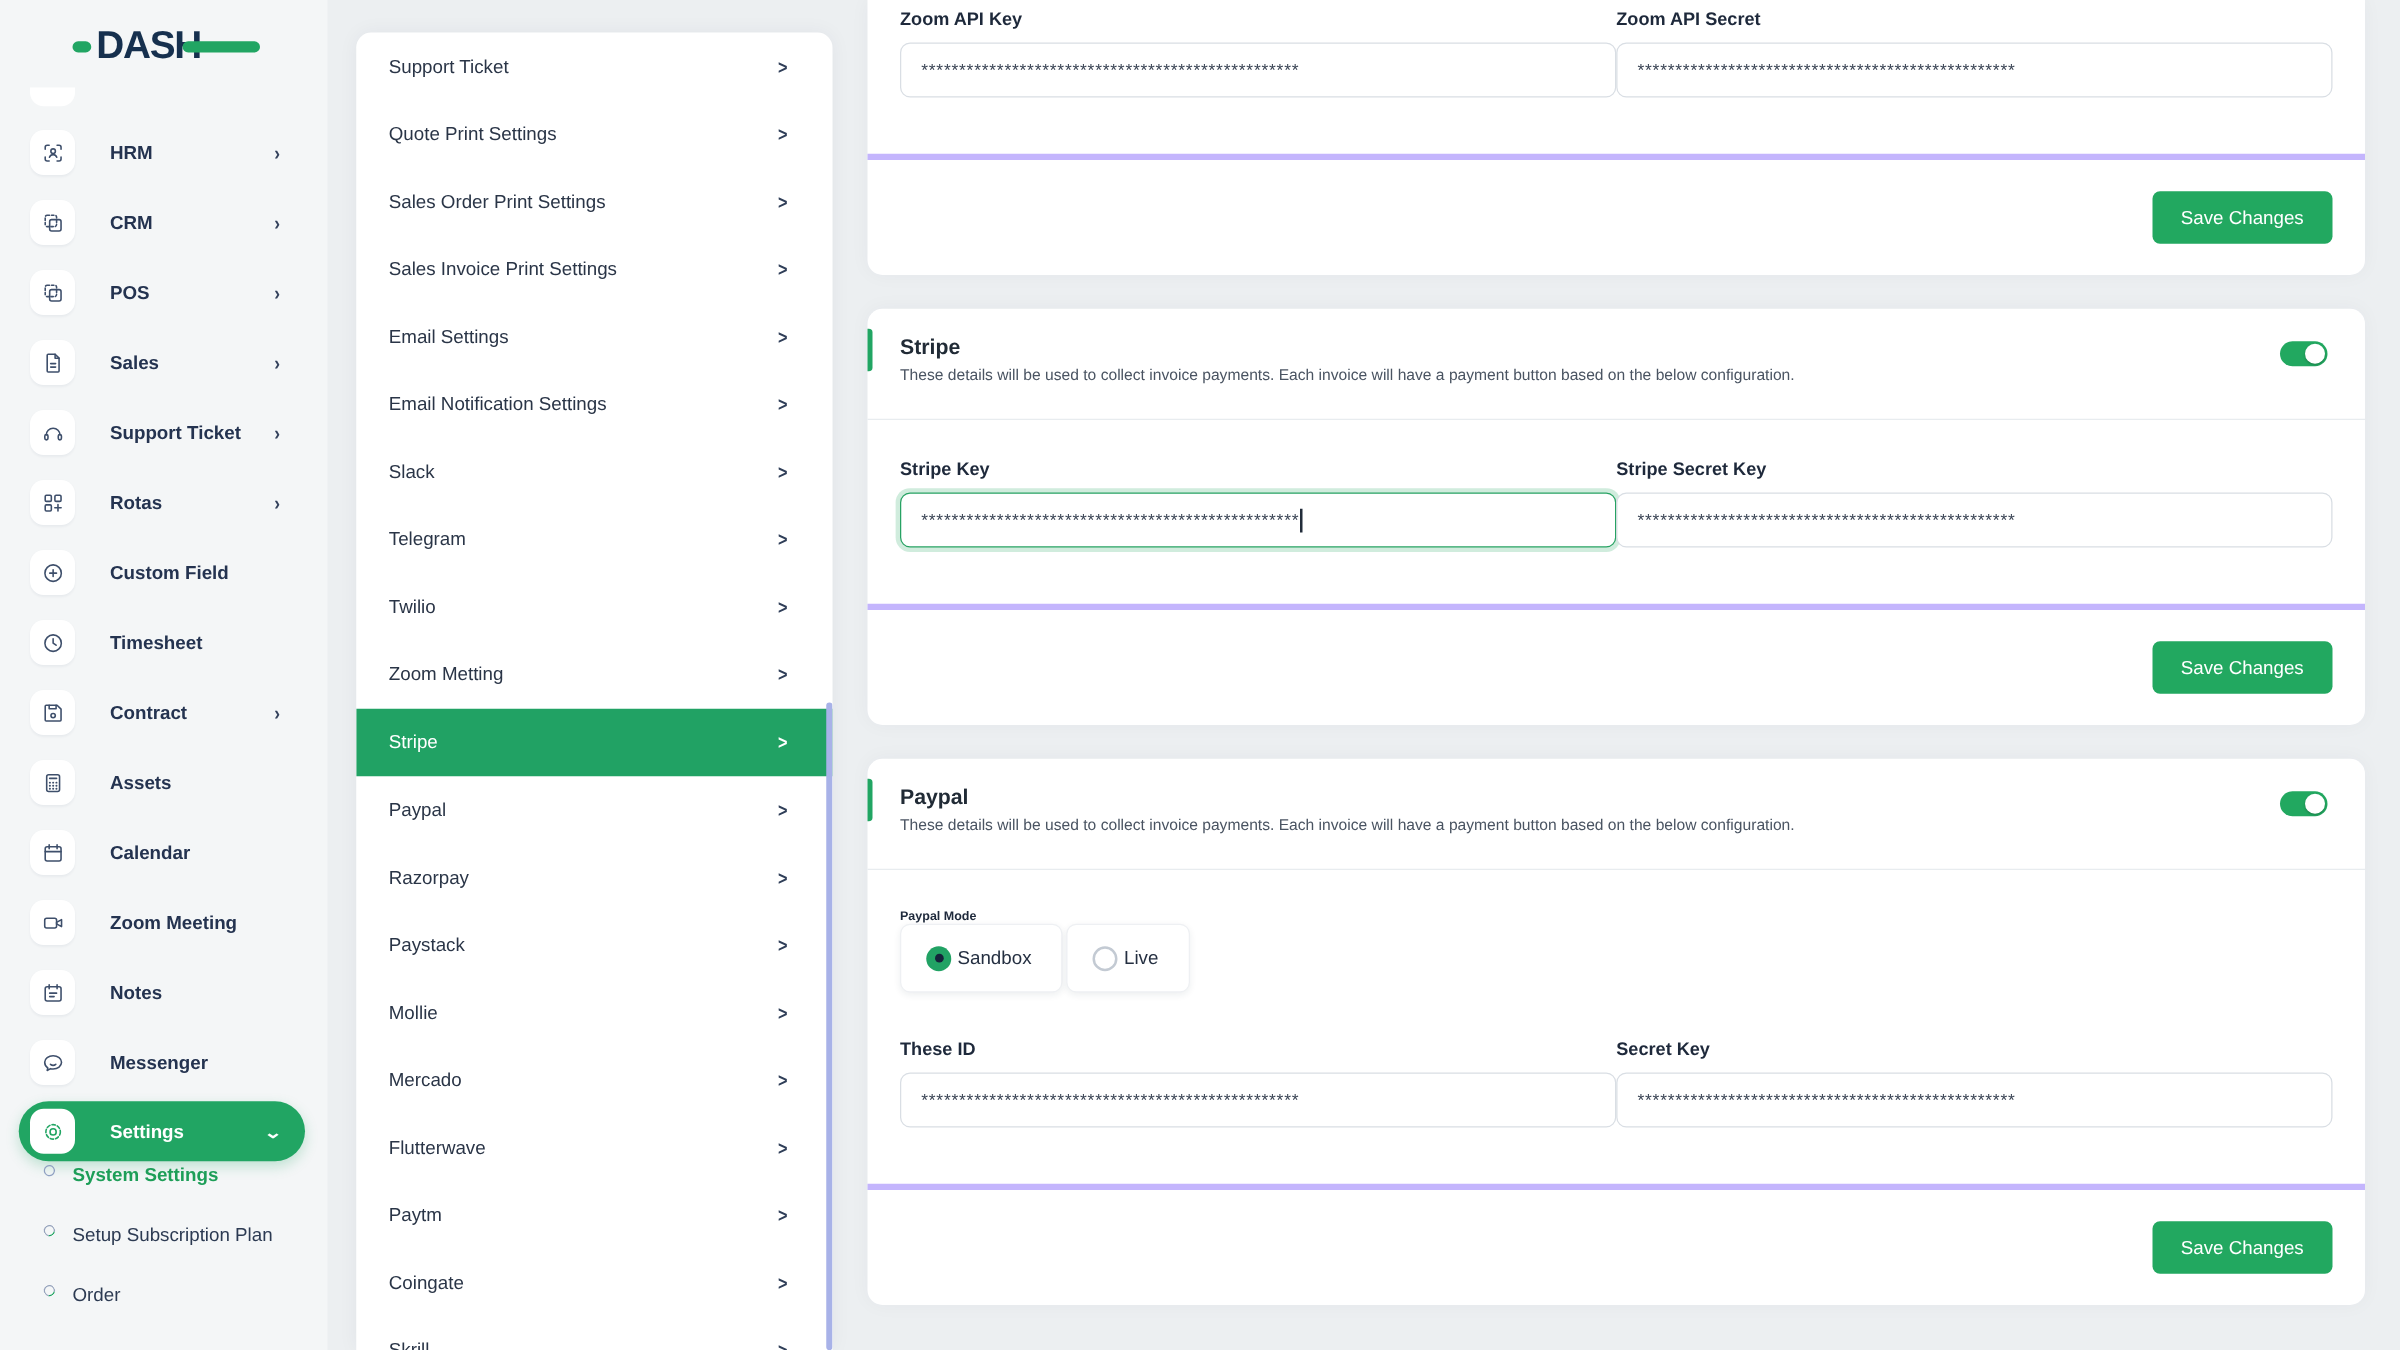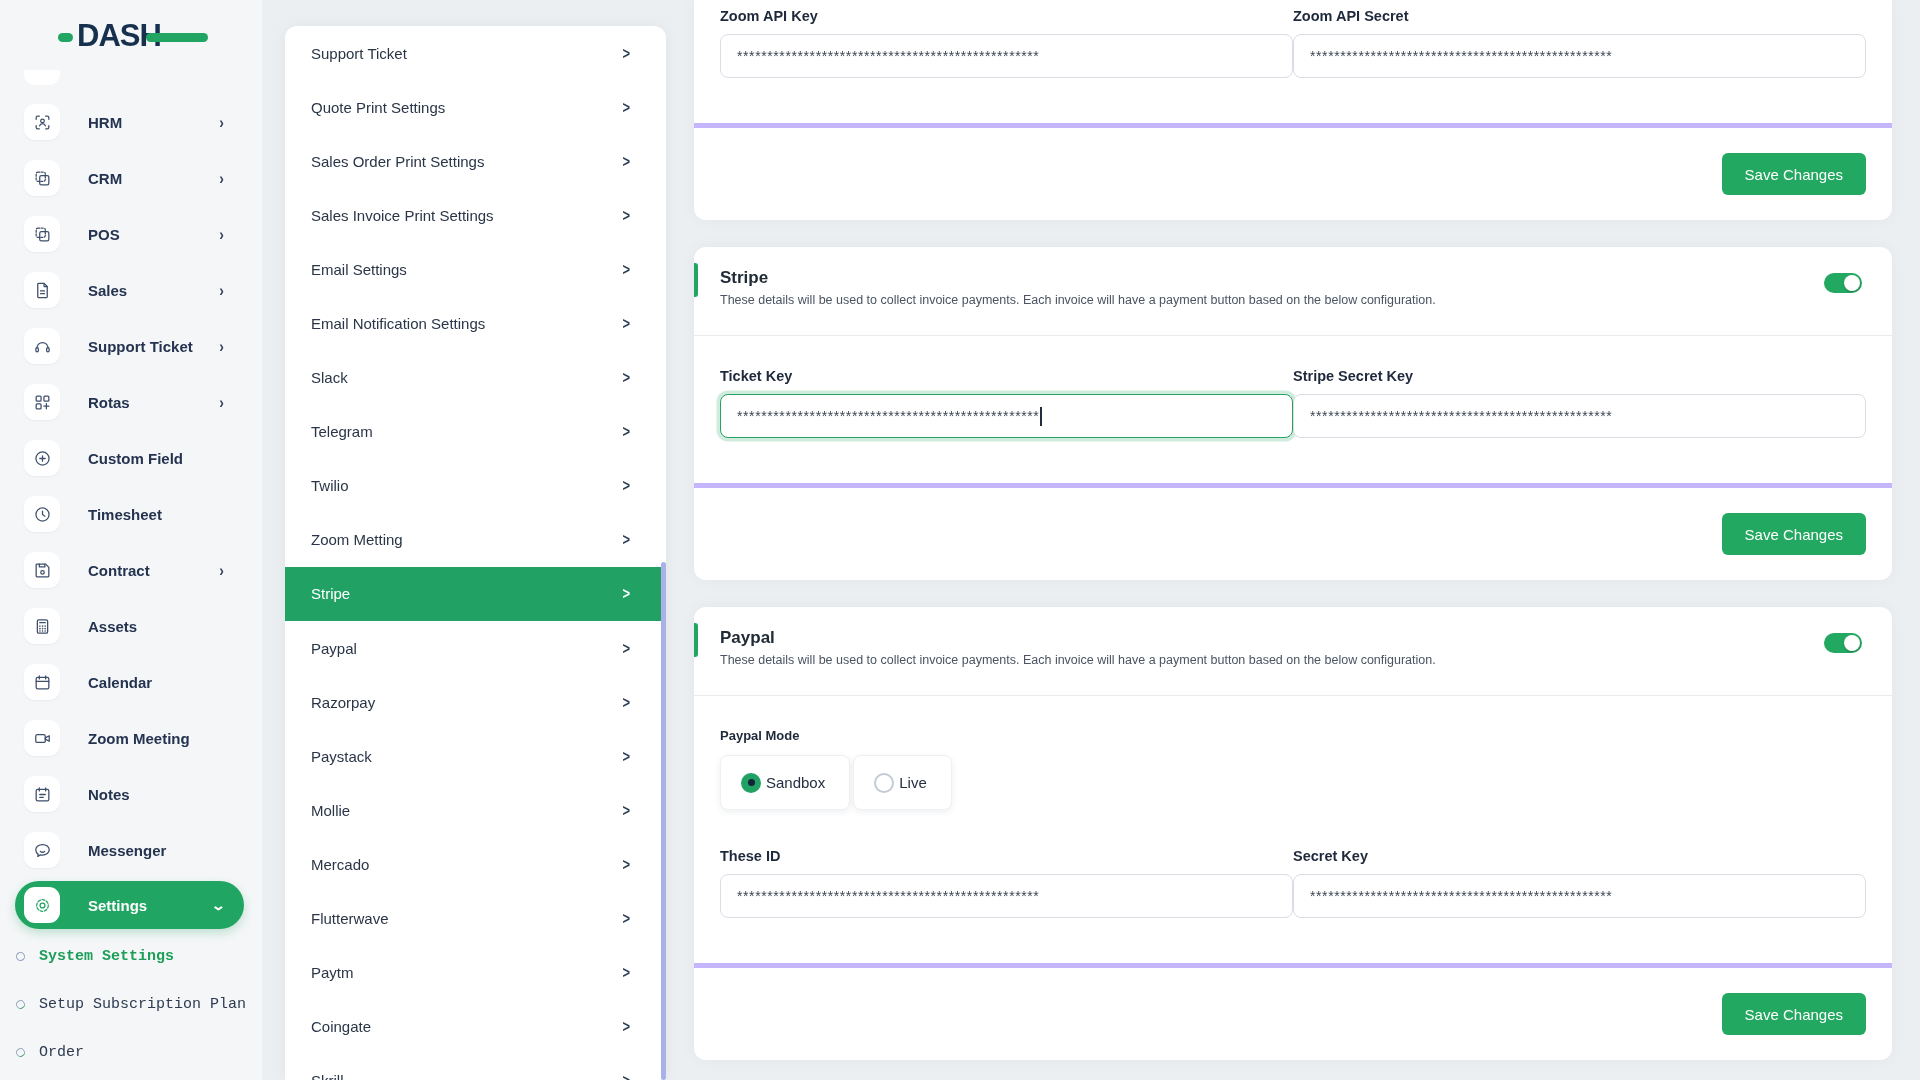--- a/index.html
+++ b/index.html
@@ -25,21 +25,21 @@
   .srow .lbl { margin-left:28px; font-size:15px; font-weight:600; color:#243350; }
   .srow .chev { position:absolute; right:38px; font-size:14px; font-weight:700; color:#33415c; transform:scaleY(1.15); }
   
   .pill { position:absolute; left:15px; top:881px; width:229px; height:48px; background:#21a563; border-radius:24px;
           display:flex; align-items:center; padding-left:9px; cursor:pointer; box-shadow:0 4px 10px rgba(33,165,99,.25); }
   .pill .tile { box-shadow:none; }
   .pill .tile svg { stroke:#21a563; }
   .pill .lbl { margin-left:28px; font-size:15px; font-weight:700; color:#ffffff; }
   .pill .chev { position:absolute; right:20px; color:#ffffff; font-size:13px; font-weight:700; transform:scaleX(1.4); }
   .subnav { position:absolute; left:0; top:932px; width:262px; }
-  .subrow { height:48px; display:flex; align-items:center; padding-left:16px; cursor:pointer;font-family:Liberation Mono, monospace; }
+  .subrow { height:48px; display:flex; align-items:flex-start; padding-left:35px; cursor:pointer; }
   .bullet { width:9px; height:9px; border-radius:50%; border:1.5px solid #96a3bc; border-bottom-color:#21a563; transform:rotate(-35deg); flex:0 0 auto; }
   .subrow .lbl { margin-left:14px; font-size:15px; font-weight:500; color:#2c3a52; }
   .subrow.active .lbl { color:#1d9e58; font-weight:700; }
   .subrow.active .bullet { border-color:#8fa0c2; }
   
   .panel { position:absolute; left:285px; top:26px; width:381px; height:1054px; background:#ffffff;
            border-radius:12px 12px 0 0; box-shadow:0 0 16px rgba(25,45,70,.05); overflow:hidden; }
   .panel ul { list-style:none; }
   .panel li { height:54.1px; display:flex; align-items:center; padding:0 36px 0 26px; font-size:15px; color:#2a3547; cursor:pointer; }
   .panel li .chev { margin-left:auto; font-size:13px; font-weight:700; color:#2f3e58; transform:scaleY(1.2); }
@@ -61,21 +61,21 @@
   .fields { display:grid; grid-template-columns:1fr 1fr; }
   .flabel { display:block; font-size:14.5px; font-weight:700; color:#1e293b; margin-bottom:10px; }
   .inputbox { height:44px; border:1px solid #d9dee4; border-radius:8px; background:#ffffff; padding:0 16px;
               font-size:14px; letter-spacing:.6px; color:#3c4656; display:flex; align-items:center; overflow:hidden; white-space:nowrap; cursor:text; }
   .inputbox.focused { border-color:#27a263; box-shadow:0 0 0 3.5px rgba(39,169,98,.22); }
   .caret { display:inline-block; width:1.5px; height:19px; background:#222c3a; margin-left:1px; }
   .card-footer { border-top:5px solid #c4b5fd; padding:25px 26px; display:flex; justify-content:flex-end; }
   .btn { background:#22a860; color:#ffffff; border:none; border-radius:6px; height:42px; padding:0 23px;
          font-size:15px; font-weight:500; font-family:inherit; cursor:pointer; }
   
-  .mode-label { font-size:13px; font-weight:700; color:#1e293b; margin-bottom:12px; }
+  .mode-label { font-size:10px; font-weight:700; color:#1e293b; margin-bottom:0; }
   .modes { display:flex; gap:3px; margin-bottom:38px; }
   .modebox { background:#ffffff; border:1px solid #eef0f3; box-shadow:0 2px 6px rgba(25,45,70,.08); border-radius:8px;
              height:55px; display:flex; align-items:center; padding:0 24px 0 20px; gap:5px; cursor:pointer; }
   .radio { width:20px; height:20px; border-radius:50%; flex:0 0 auto; }
   .radio.on { background:#21a264; position:relative; }
   .radio.on::after { content:""; position:absolute; left:6.5px; top:6.5px; width:7px; height:7px; border-radius:50%; background:#14223a; }
   .radio.off { background:#ffffff; border:2px solid #c3cad3; }
   .modebox .mlbl { font-size:15px; color:#242f41; }
 </style>
 </head>
@@ -428,21 +428,21 @@
       <span class="accent"></span>
       <h2 class="card-title">Stripe</h2>
       <p class="card-desc">These details will be used to collect invoice payments. Each invoice will have a payment button based on the below configuration.</p>
       <div class="toggle">
           <span class="knob"></span>
         </div>
     </div>
     <div class="card-body">
       <div class="fields">
         <div class="fgroup">
-          <label class="flabel">Ticket Key</label>
+          <label class="flabel">Stripe Key</label>
           <div class="inputbox focused">
               <span>**************************************************</span>
               <span class="caret"></span>
             </div>
         </div>
         <div class="fgroup">
           <label class="flabel">Stripe Secret Key</label>
           <div class="inputbox">
               <span>**************************************************</span>
             </div>

